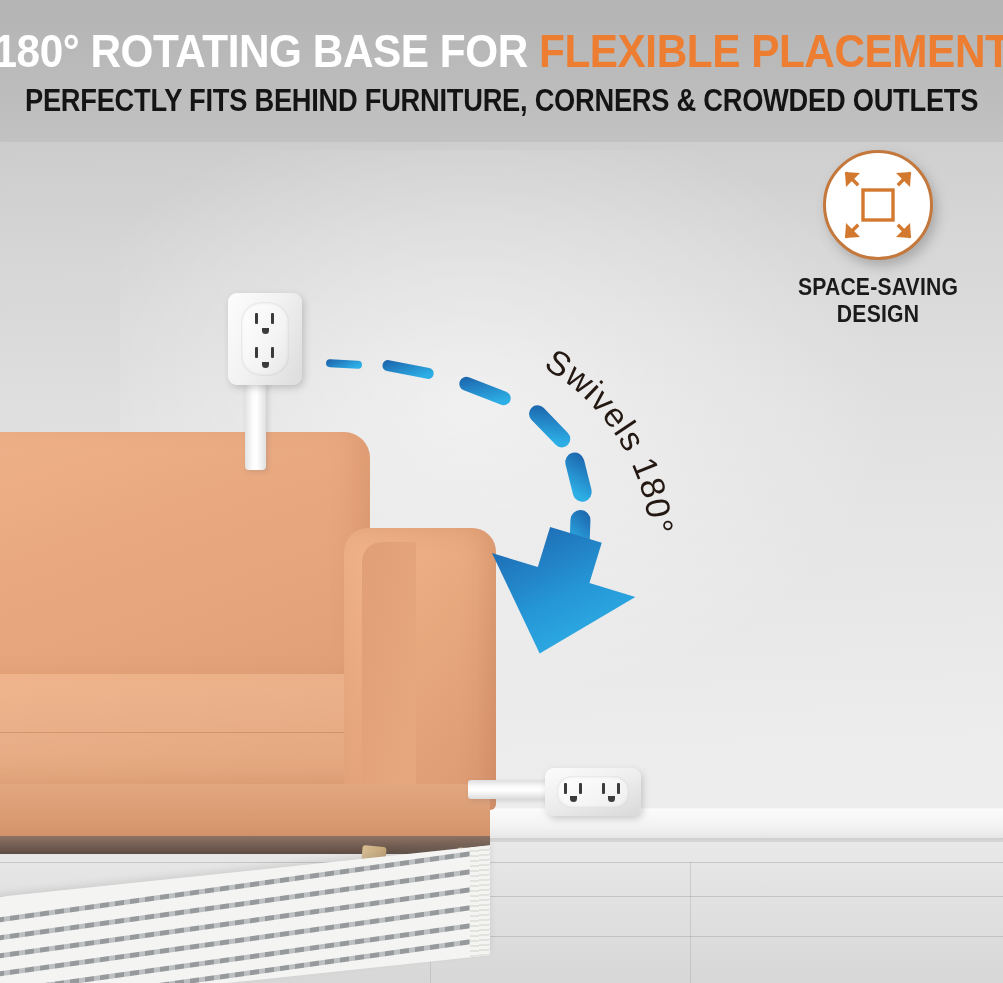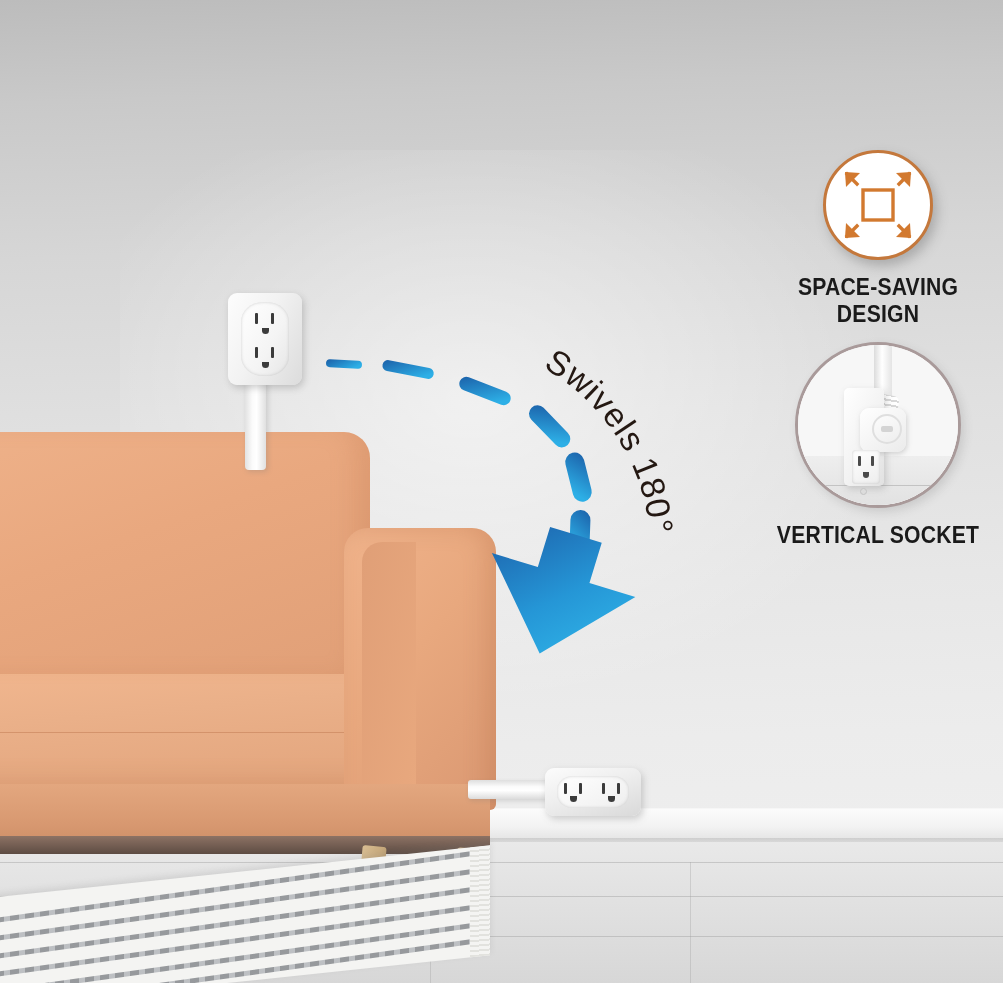--- a/index.html
+++ b/index.html
@@ -437,20 +437,24 @@
       <defs>
         <path id="arcpath" d="M 214 12 A 210 210 0 0 1 322 266" fill="none"></path>
       </defs>
       <text font-family="Liberation Sans, sans-serif" font-size="34" fill="#241812" letter-spacing="1">
         <textPath href="#arcpath" startOffset="4%">Swivels 180°</textPath>
       </text>
     </svg>
 
   </div>
 
+  <div class="header-band">
+    <div class="headline"><span class="w">180° ROTATING BASE FOR </span><span class="o">FLEXIBLE PLACEMENT</span></div>
+    <div class="subline">PERFECTLY FITS BEHIND FURNITURE, CORNERS &amp; CROWDED OUTLETS</div>
+  </div>
 
   <div class="callouts">
 
     <div class="callout">
       <div class="circle icon-circle">
         <svg width="74" height="74" viewBox="0 0 74 74">
           <rect x="22" y="22" width="30" height="30" fill="none" stroke="#d2792f" stroke-width="3.4"></rect>
 
           <g stroke="#d2792f" stroke-width="3.4" fill="none" stroke-linecap="square">
             <line x1="16" y1="16" x2="6" y2="6"></line>
@@ -473,39 +477,16 @@
           <polygon points="70,70 55,69 69,55" fill="#d2792f"></polygon>
         </svg>
       </div>
       <div class="callout-label">
         <div>SPACE-SAVING</div>
         <div>DESIGN</div>
       </div>
     </div>
 
 
-    <div class="callout" style="margin-top:14px;">
-      <div class="circle photo-circle vert">
-        <div class="vt-scene">
-          <div class="vt-floor"></div>
-          <div class="vt-floorline"></div>
-          <div class="vt-cord"></div>
-          <div class="vt-coil"></div>
-          <div class="vt-plate"></div>
-          <div class="vt-module"></div>
-          <div class="vt-dial"></div>
-          <div class="vt-dial-mark"></div>
-          <div class="vt-sock">
-            <div class="mini-slot" style="left:6px;top:6px;"></div>
-            <div class="mini-slot" style="left:19px;top:6px;"></div>
-            <div class="mini-gnd" style="left:11px;top:22px;"></div>
-          </div>
-          <div class="vt-screw"></div>
-        </div>
-      </div>
-      <div class="callout-label">
-        <div>VERTICAL SOCKET</div>
-      </div>
-    </div>
 
   </div>
 
 </div>
 
 </body></html>

